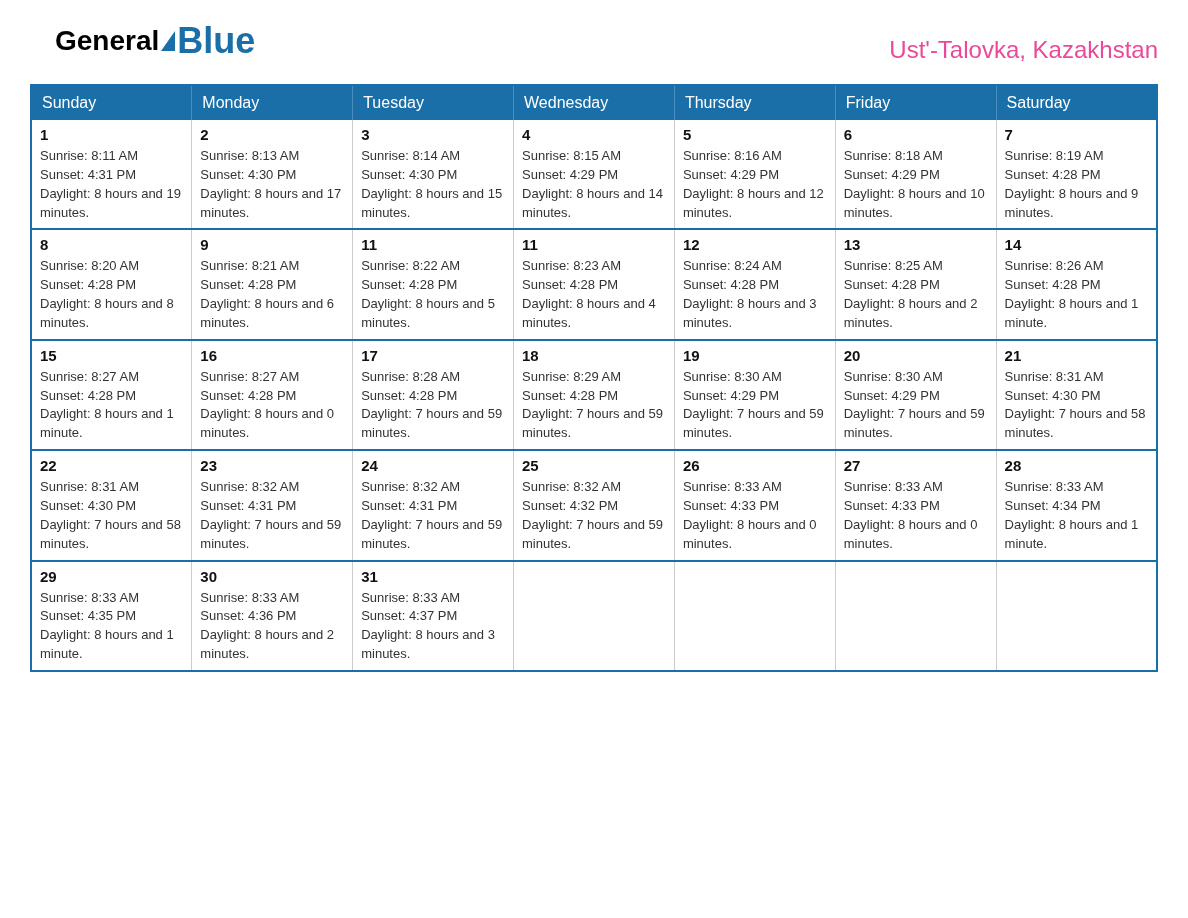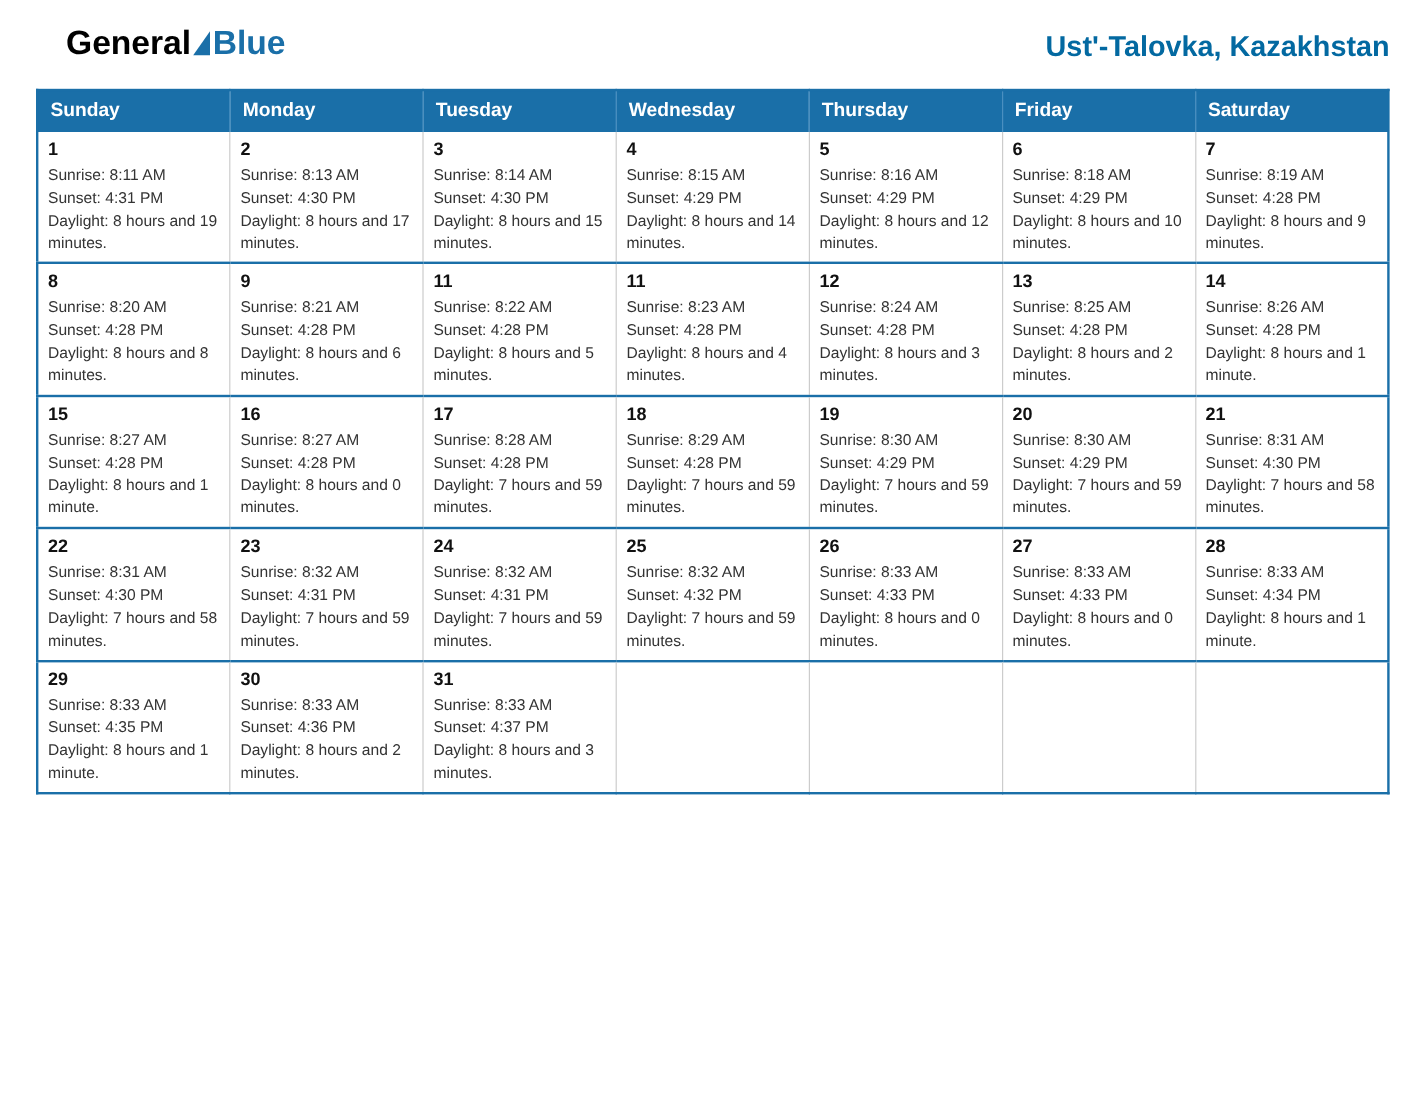--- a/index.html
+++ b/index.html
@@ -36,48 +36,47 @@
       width: 0;
       height: 0;
       border-left: 14px solid transparent;
       border-right: 0px solid transparent;
       border-bottom: 20px solid #1a6fa8;
       margin: 0 2px;
       display: inline-block;
     }
     .logo-blue {
       color: #1a6fa8;
-      font-size: 28px;
+      font-size: 36px;
       font-weight: bold;
     }
     .title-block {
       text-align: right;
     }
     .calendar-title {
       font-size: 52px;
       font-weight: normal;
       color: #111;
       line-height: 1.1;
     }
     .calendar-subtitle {
       font-size: 24px;
-      color: #0369a1;
-      margin-top: 6px;
-      font-weight: bold;
+      color: #ec4899;
+      margin-top: 16px;
     }
     .calendar {
       width: 100%;
       border-collapse: collapse;
       border: 2px solid #1a6fa8;
     }
     .calendar th {
       background-color: #1a6fa8;
       color: #ffffff;
       font-size: 16px;
-      font-weight: bold;
+      font-weight: normal;
       padding: 8px 10px;
       text-align: left;
       border-right: 1px solid #4a8fc0;
     }
     .calendar th:last-child {
       border-right: none;
       margin-left: 30px;
     }
     .calendar td {
       vertical-align: top;

